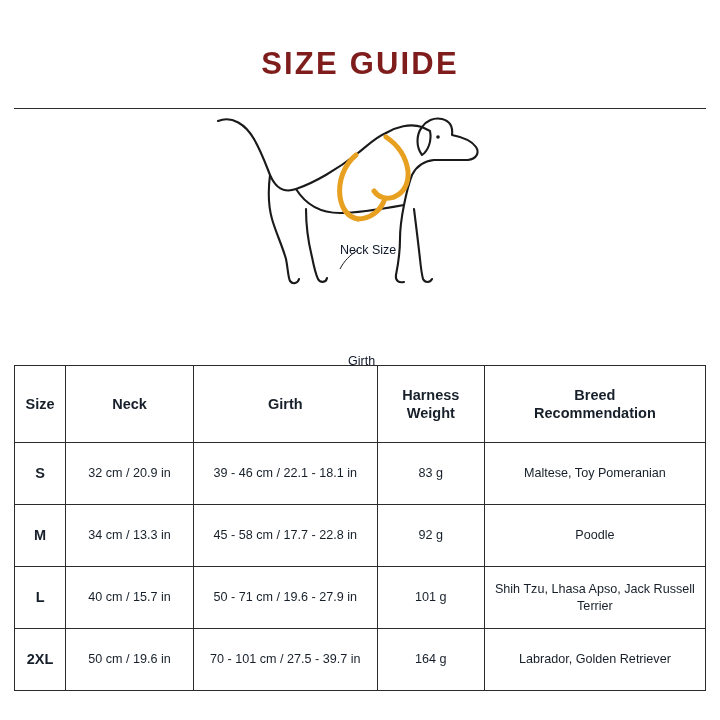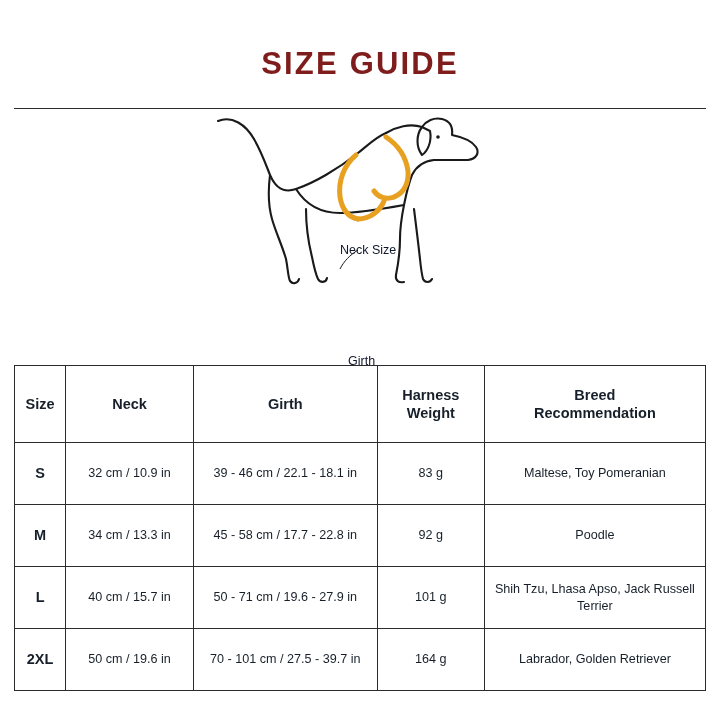--- a/index.html
+++ b/index.html
@@ -174,21 +174,21 @@
           </th>
           <th>
             <span>Breed</span><br>
             <span>Recommendation</span>
           </th>
         </tr>
       </thead>
       <tbody>
         <tr>
           <td class="size-cell">S</td>
-          <td>32 cm / 10.9 in</td>
+          <td>32 cm / 20.9 in</td>
           <td>39 - 46 cm / 22.1 - 18.1 in</td>
           <td>83 g</td>
           <td>Maltese, Toy Pomeranian</td>
         </tr>
         <tr>
           <td class="size-cell">M</td>
           <td>34 cm / 13.3 in</td>
           <td>45 - 58 cm / 17.7 - 22.8 in</td>
           <td>92 g</td>
           <td>Poodle</td>

